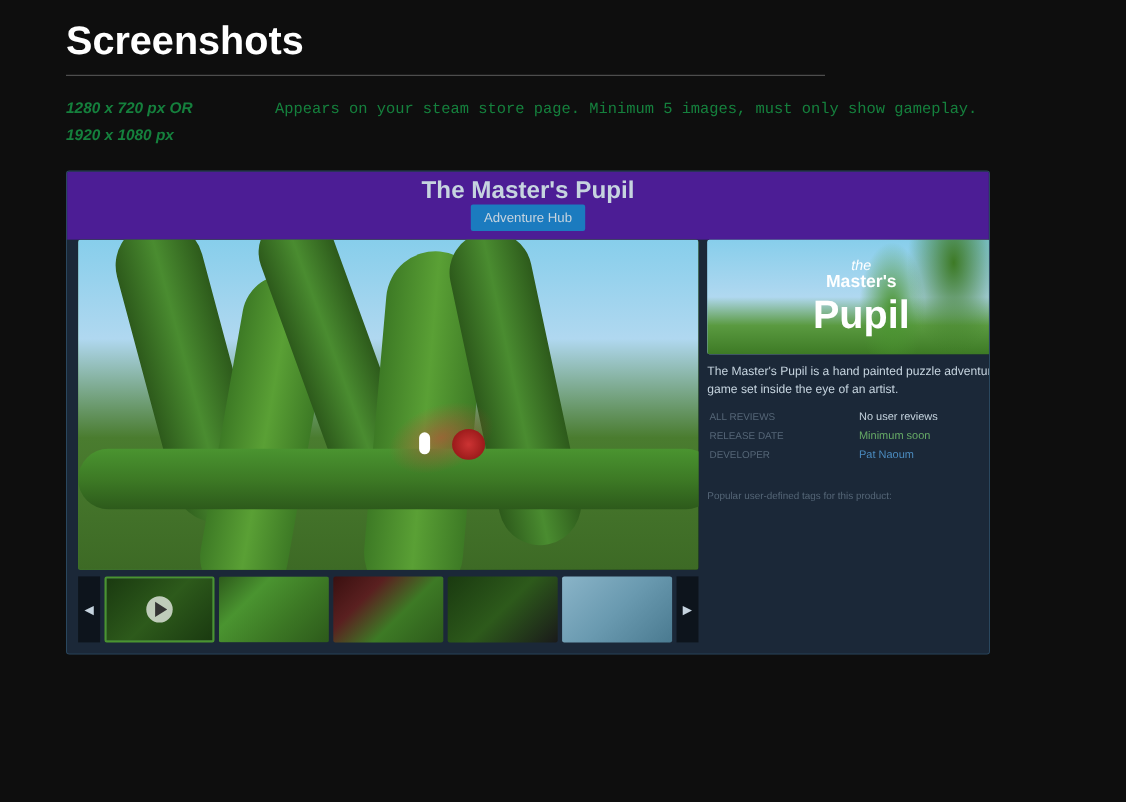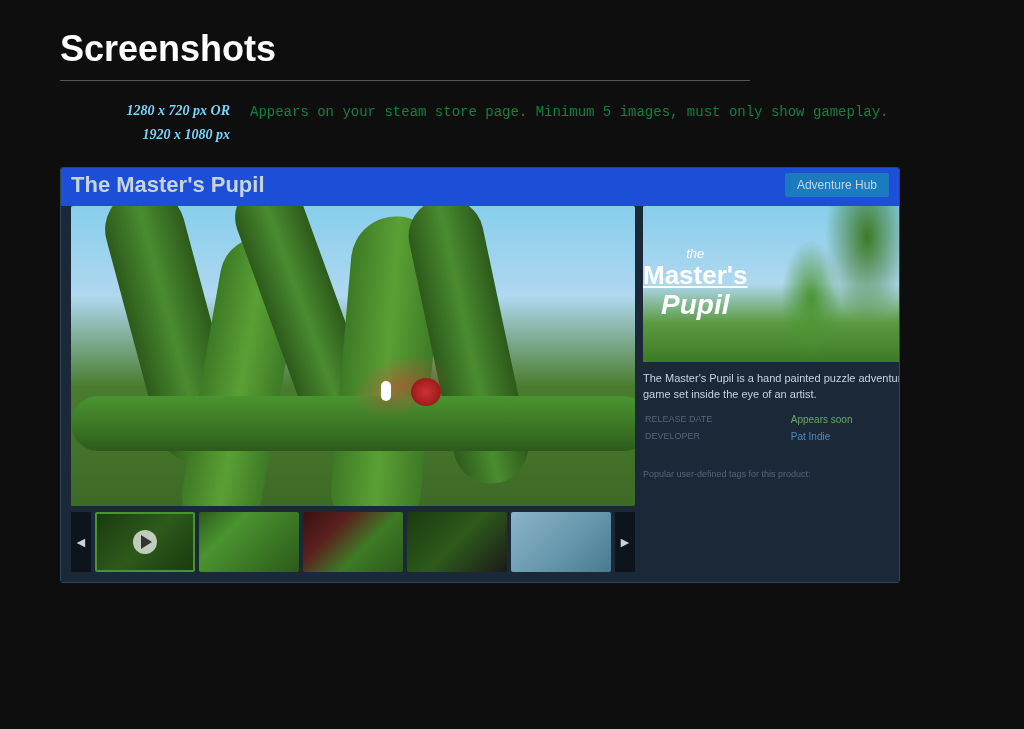--- a/index.html
+++ b/index.html
@@ -7,21 +7,21 @@
     body {
       background-color: #0e0e0e;
       font-family: 'Courier New', Courier, monospace;
       width: 1024px;
       height: 729px;
       overflow: hidden;
       position: relative;
     }
 
     .page-wrapper {
-      padding: 28px 60px;
+      padding: 16px 60px;
       color: #fff;
     }
 
     .page-title {
       font-family: Arial, Helvetica, sans-serif;
       font-size: 36px;
       font-weight: bold;
       color: #ffffff;
       margin-bottom: 10px;
     }
@@ -34,29 +34,28 @@
     }
 
     .requirements-row {
       display: flex;
       align-items: flex-start;
       margin-bottom: 20px;
       gap: 20px;
     }
 
     .req-dimensions {
-      font-family: Liberation Serif, serif;
+      font-family: Liberation Sans, sans-serif;
       font-style: italic;
       font-weight: bold;
       font-size: 14px;
-      color: #7dd3fc;
+      color: #15803d;
       white-space: pre-line;
       line-height: 1.7;
       min-width: 170px;
-      text-align: right;
     }
 
     .req-description {
       font-family: 'Courier New', Courier, monospace;
       font-size: 14px;
       color: #15803d;
       line-height: 1.7;
       padding-top: 2px;
     }
 
@@ -71,25 +70,26 @@
 
     .steam-card-breadcrumb {
       background-color: #1b2838;
       padding: 6px 10px;
       font-family: Arial, sans-serif;
       font-size: 11px;
       color: #c6d4df;
     }
 
     .steam-card-header {
-      background-color: #1d4ed8;
+      background-color: #4c1d95;
       display: flex;
       justify-content: space-between;
       align-items: center;
       padding: 4px 10px 8px 10px;
+      flex-direction: column;
     }
 
     .steam-game-title {
       font-family: Arial, sans-serif;
       font-size: 22px;
       font-weight: bold;
       color: #c6d4df;
     }
 
     .community-hub-btn {
@@ -310,27 +310,28 @@
       width: 280px;
       flex-shrink: 0;
       margin-left: 8px;
       display: flex;
       flex-direction: column;
       gap: 8px;
     }
 
     .game-capsule-art {
       width: 100%;
-      height: 156px;
+      height: 104px;
       background: linear-gradient(135deg, #87ceeb 0%, #b0d8f0 40%, #4a9430 70%, #2d5a1b 100%);
       border-radius: 2px;
       position: relative;
       overflow: hidden;
       display: flex;
       align-items: center;
+      justify-content: center;
     }
 
     .capsule-bg {
       position: absolute;
       width: 100%;
       height: 100%;
       background: linear-gradient(180deg, #87ceeb 0%, #b0d8f0 50%, #5a9a40 75%, #3d7a25 100%);
     }
 
     .capsule-vines {
@@ -353,30 +354,28 @@
       line-height: 1.1;
     }
 
     .capsule-title .the {
       font-size: 13px;
       font-style: italic;
       display: block;
     }
 
     .capsule-title .masters {
-      font-size: 26px;
+      font-size: 16px;
       font-weight: bold;
       display: block;
-      text-decoration: underline;
     }
 
     .capsule-title .pupil {
-      font-size: 28px;
+      font-size: 36px;
       font-weight: bold;
-      font-style: italic;
       display: block;
     }
 
     .game-description {
       font-family: Arial, sans-serif;
       font-size: 11px;
       color: #c6d4df;
       line-height: 1.5;
     }
 
@@ -529,27 +528,31 @@
             <span class="the">the</span>
             <span class="masters">Master's</span>
             <span class="pupil">Pupil</span>
           </div>
         </div>
 
         <div class="game-description">The Master's Pupil is a hand painted puzzle adventure game set inside the eye of an artist.</div>
 
         <table class="info-table">
           <tbody>
+              <tr>
+            <td class="info-label">ALL REVIEWS</td>
+            <td class="info-value">No user reviews</td>
+          </tr>
           <tr>
             <td class="info-label">RELEASE DATE</td>
-            <td class="info-value coming-soon">Appears soon</td>
+            <td class="info-value coming-soon">Minimum soon</td>
           </tr>
           <tr>
             <td class="info-label">DEVELOPER</td>
-            <td class="info-value link">Pat Indie</td>
+            <td class="info-value link">Pat Naoum</td>
           </tr>
         </tbody>
           </table>
 
         <div class="tags-label">Popular user-defined tags for this product:</div>
 
       </div>
     </div>
   </div>
 

